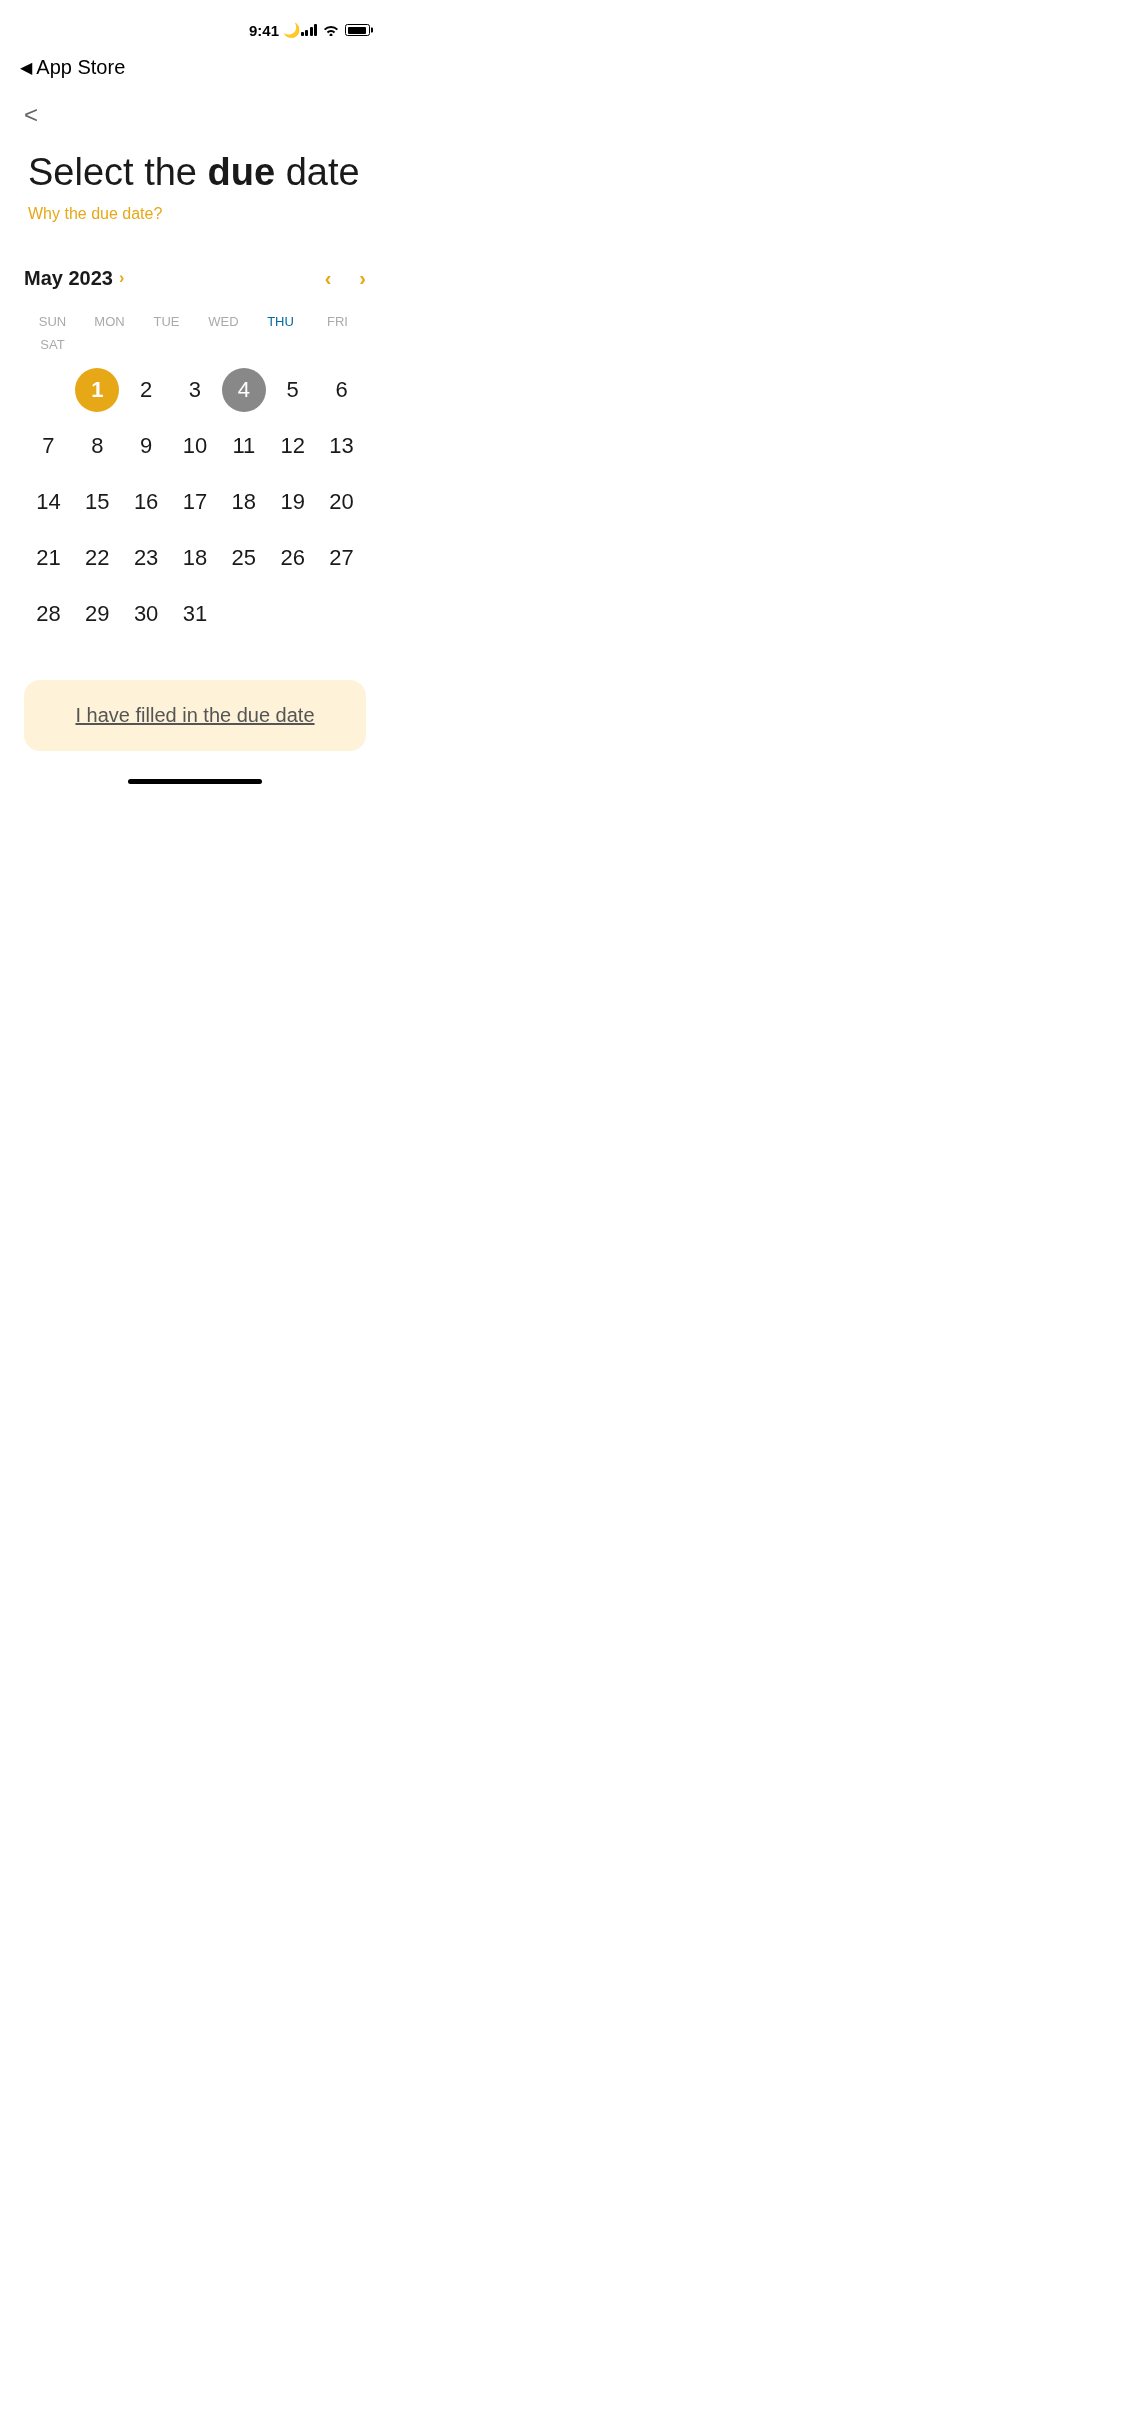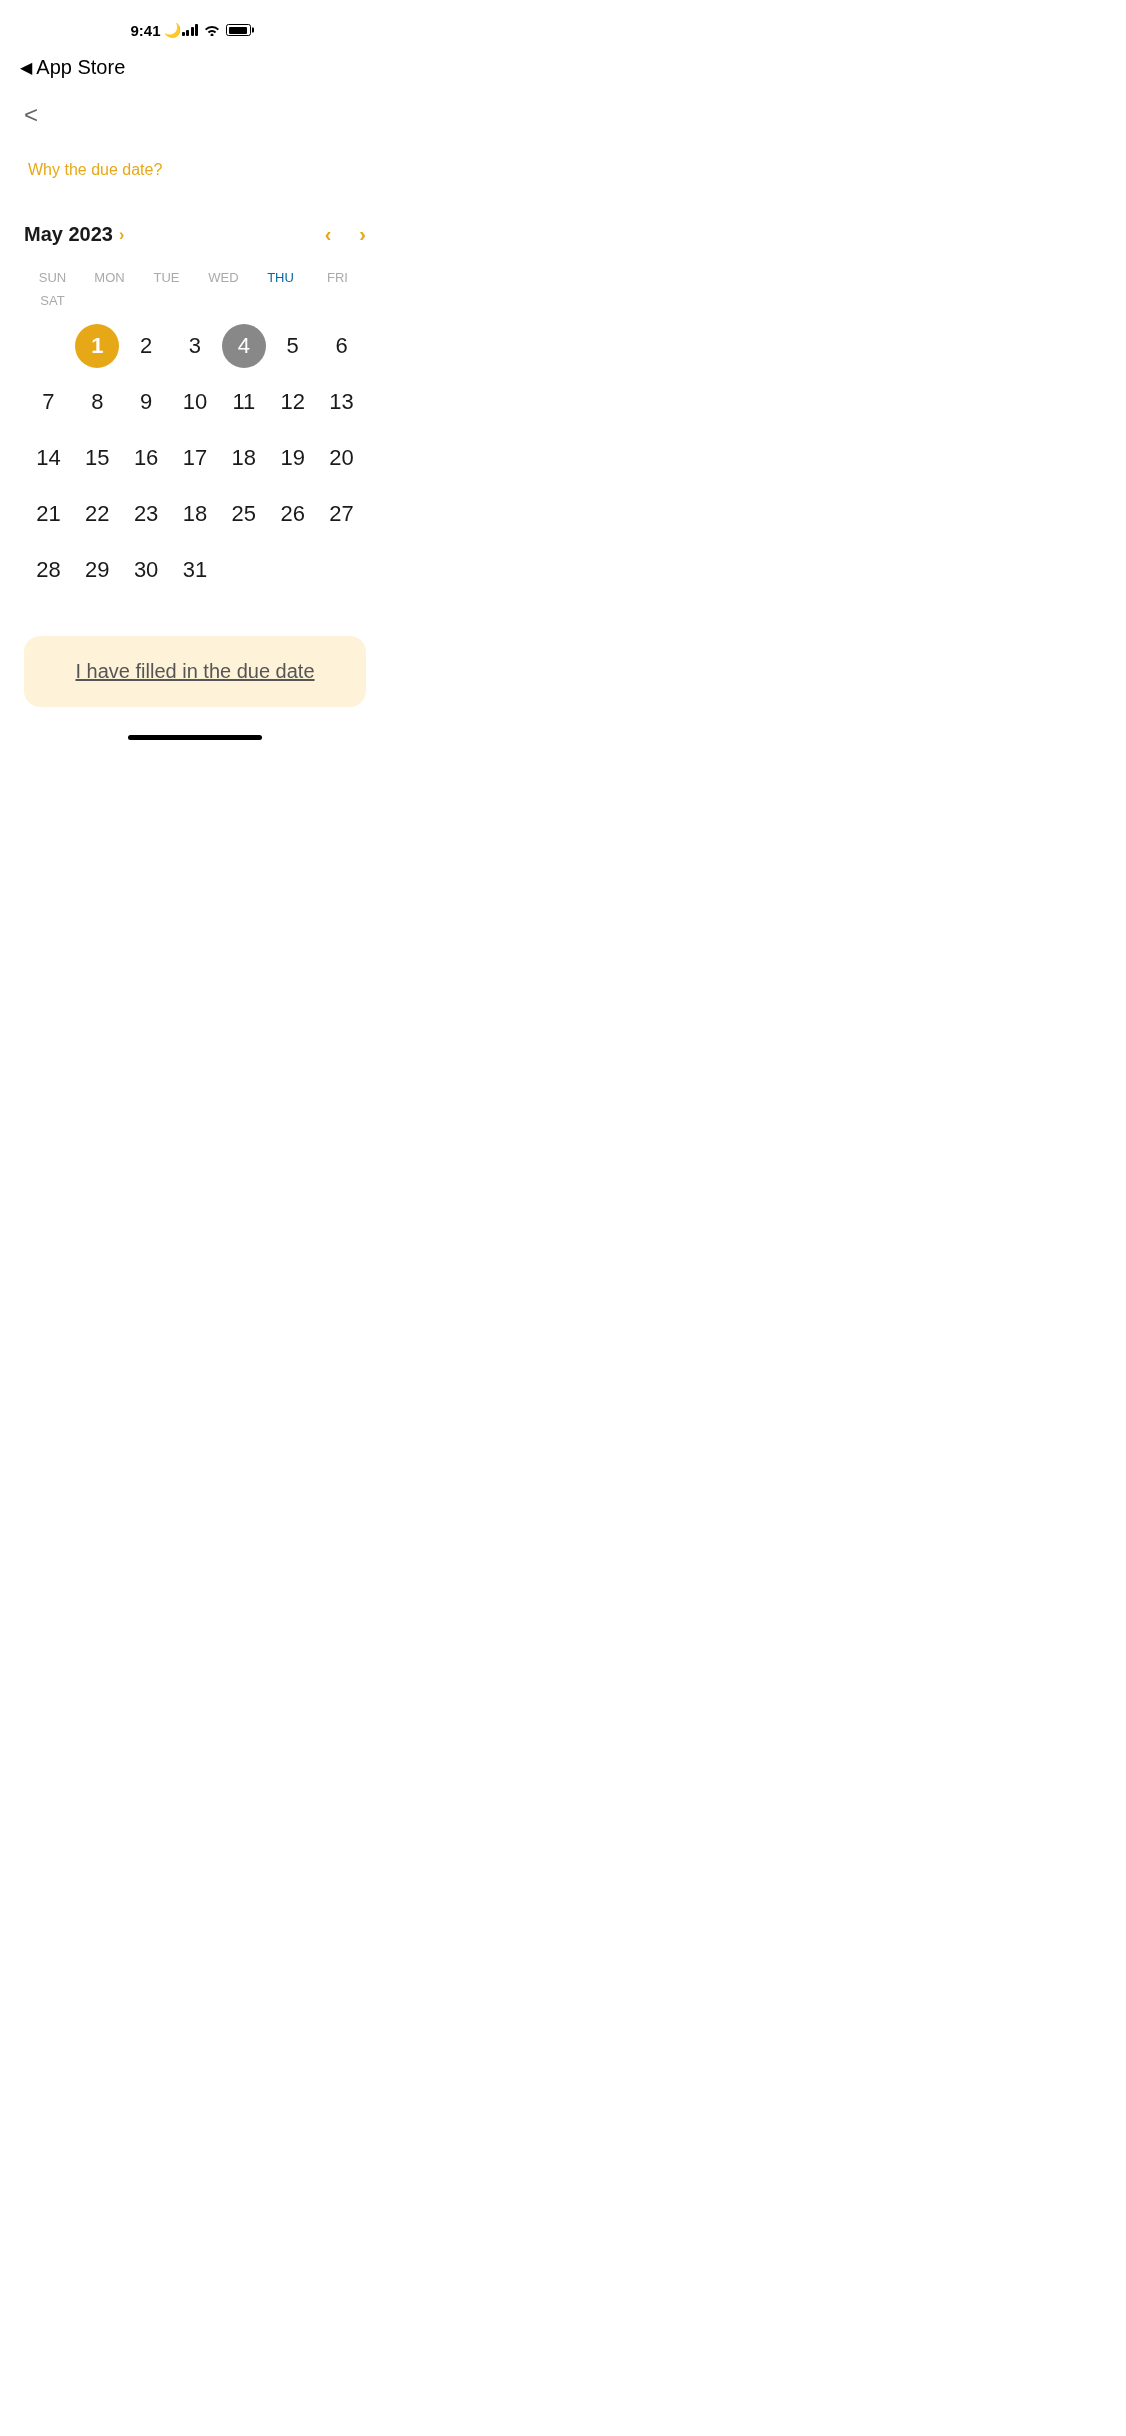--- a/index.html
+++ b/index.html
@@ -10,21 +10,21 @@
       min-height: 844px;
       background: #ffffff;
       font-family: -apple-system, BlinkMacSystemFont, 'SF Pro Text', 'Helvetica Neue', sans-serif;
       position: relative;
       overflow-x: hidden;
     }
 
     
     .status-bar {
       display: flex;
-      justify-content: center;
+      justify-content: flex-end;
       align-items: center;
       padding: 14px 20px 6px 12px;
       height: 52px;
     }
 
     .status-time {
       font-size: 15px;
       font-weight: 600;
       color: #000;
       display: flex;
@@ -317,20 +317,23 @@
     <span class="back-arrow-nav">◀</span>
     <span class="app-store-label">App Store</span>
   </div>
 </div>
 
 <div class="back-button-container">
   <div class="back-button">&lt;</div>
 </div>
 
 <div class="title-section">
+  <h1 class="page-title">
+    <span>Select the </span><strong>due</strong><span> date</span>
+  </h1>
   <a class="due-date-link">Why the due date?</a>
 </div>
 
 <div class="calendar-container">
   <div class="calendar-header">
     <div class="month-year">
       <span>May 2023</span>
       <span class="month-chevron">›</span>
     </div>
     <div class="nav-arrows">

